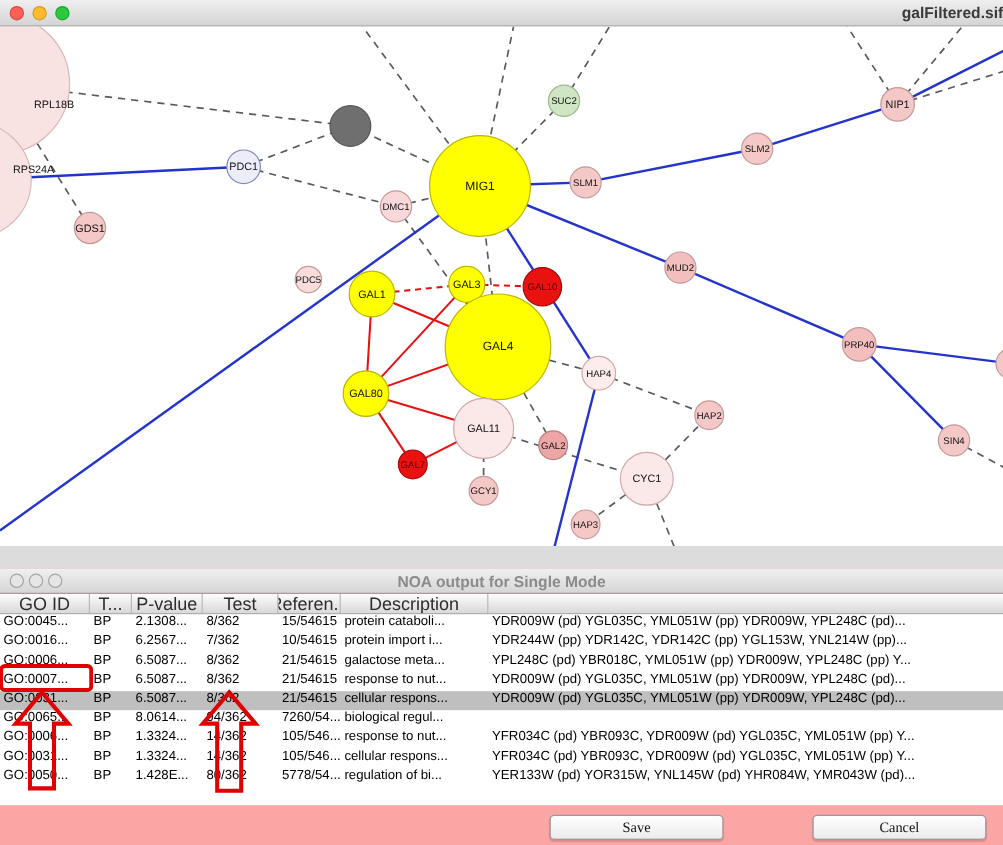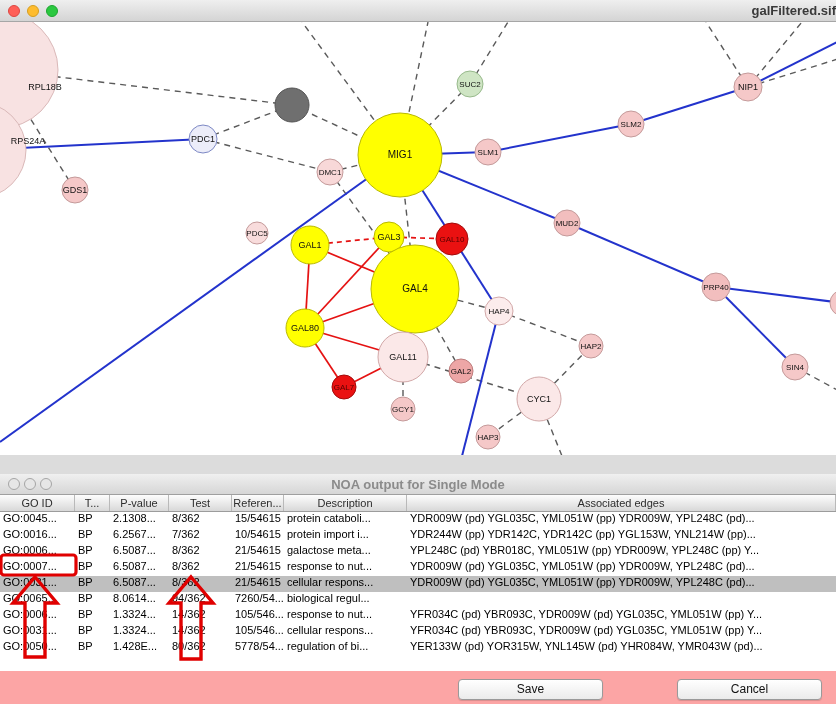--- a/index.html
+++ b/index.html
@@ -24,32 +24,32 @@
   
   .window-bottom{position:absolute;left:0;top:474px;width:836px;height:249px;background:#fca5a5}
   .titlebar2{position:relative;height:21px;background:linear-gradient(#f0f0f0,#d6d6d6);
     border-bottom:1px solid #9f9f9f;display:flex;align-items:center}
   .titlebar2 .title{position:absolute;left:0;right:0;text-align:center;font-size:13px;
     font-weight:bold;color:#8b8b8b;pointer-events:none}
   .lights2{display:flex;gap:4px;margin-left:8px;z-index:2}
 
   .table-wrap{position:absolute;left:0;top:21px;width:836px;height:176px;background:#fff;overflow:hidden}
   .thead{display:flex;height:17px;background:linear-gradient(#fdfdfd,#d8d8d8);
-    border-bottom:1px solid #9c9c9c;font-size:11px;color:#2d2d2d}
+    border-bottom:1px solid #9c9c9c;font-size:15px;color:#2d2d2d}
   .hcell{display:flex;align-items:center;justify-content:center;white-space:nowrap;
     overflow:hidden;border-right:1px solid #b9b9b9;flex:none}
   .trow{display:flex;height:16px;font-size:11px;color:#000;background:#fff}
   .trow.selected{background:#bfbfbf}
   .tcell{padding:0 3px;white-space:nowrap;overflow:hidden;flex:none}
   .c0{width:75px}.c1{width:35px}.c2{width:59px}.c3{width:63px}.c4{width:52px}.c5{width:123px}.c6{width:429px}
 
   .btn{position:absolute;height:21px;width:145px;background:linear-gradient(#ffffff,#ebebeb);
     border:1px solid #9a9a9a;border-radius:4px;font-size:12px;color:#111;text-align:center;
     line-height:19px;box-shadow:0 1px 1px rgba(0,0,0,.15);cursor:default;
-    font-family:Liberation Sans, sans-serif}
+    font-family:Liberation Serif, serif}
   #btn-save{left:458px;top:205px}
   #btn-cancel{left:677px;top:205px}
 
   
   #annotation-overlay{position:absolute;left:0;top:0;width:836px;height:704px;
     pointer-events:none;z-index:40}
 </style>
 </head>
 <body>
 
@@ -182,21 +182,20 @@
   </div>
 
   <div class="table-wrap">
     <div class="thead" id="table-head">
         <div class="hcell c0">GO ID</div>
         <div class="hcell c1">T...</div>
         <div class="hcell c2">P-value</div>
         <div class="hcell c3">Test</div>
         <div class="hcell c4">Referen...</div>
         <div class="hcell c5">Description</div>
-        <div class="hcell c6">Associated edges</div>
       </div>
     <div id="table-body">
         <div class="trow">
           <div class="tcell c0">GO:0045...</div>
           <div class="tcell c1">BP</div>
           <div class="tcell c2">2.1308...</div>
           <div class="tcell c3">8/362</div>
           <div class="tcell c4">15/54615</div>
           <div class="tcell c5">protein cataboli...</div>
           <div class="tcell c6">YDR009W (pd) YGL035C, YML051W (pp) YDR009W, YPL248C (pd)...</div>

